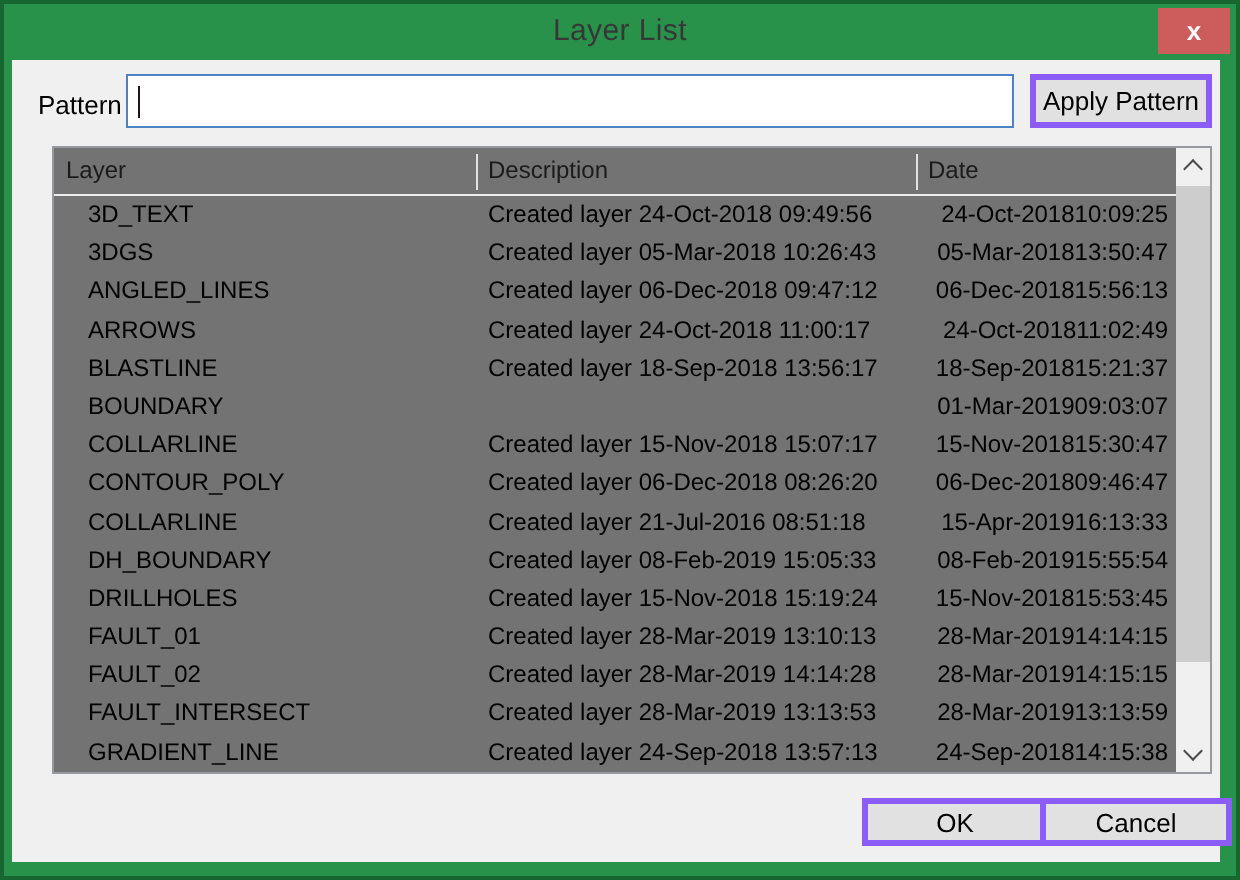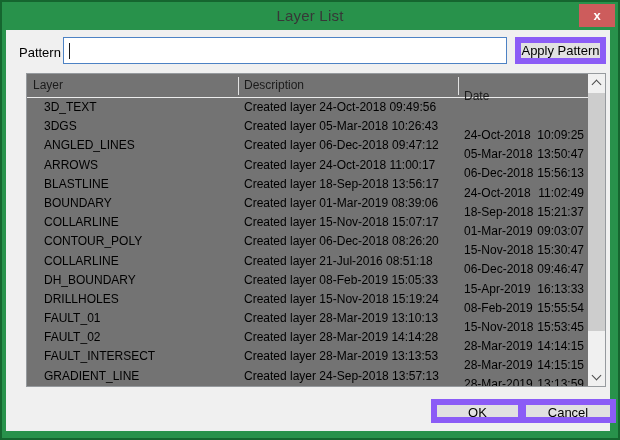--- a/index.html
+++ b/index.html
@@ -27,45 +27,45 @@
     background:var(--body,#f0f0f0);
   }
   
   .pattern-label{position:absolute;left:13px;top:15px;font-size:13px;color:#000;}
   .pattern-input{
     position:absolute;left:57px;top:7px;width:444px;height:27px;
     background:#fff;border:1px solid var(--focus,#4d82c4);
   }
   .caret{position:absolute;left:5px;top:5px;width:1px;height:16px;background:#1a1a1a;}
   .btn{
-    background:#e1e1e1;border:6px solid #8b5cf6;
+    background:#e1e1e1;border:3px solid #8b5cf6;
     font-family:"Liberation Sans",sans-serif;font-size:13px;color:#000;padding:0;
   }
   .apply{position:absolute;left:509px;top:7px;width:91px;height:27px;}
   
   .listview{
     position:absolute;left:20px;top:43px;width:580px;height:314px;
     background:#737373;border:1px solid #969a9e;
   }
   .lv-header{
     position:absolute;top:0;left:0;right:0;height:24px;
     font-size:12px;color:#1b1b1b;border-bottom:1px solid #ececec;
   }
   .hcell{position:absolute;top:0;line-height:23px;white-space:nowrap;}
   .h-layer{left:6px;}
   .h-desc{left:217px;}
-  .h-date{left:437px;margin-top:11px;}
+  .h-date{left:437px;}
   .hsep{position:absolute;top:3px;width:1px;height:18px;background:#e2e2e2;}
   .sep1{left:211px;}
   .sep2{left:431px;}
   .lv-rows{position:absolute;top:24px;left:0;right:17px;bottom:0;overflow:hidden;}
   .lv-row{position:relative;height:19.2px;line-height:19.2px;font-size:12px;color:#000;white-space:nowrap;padding-left:12px;}
   .c-layer{position:absolute;left:17px;}
   .c-desc{position:absolute;left:217px;}
-  .c-date{position:absolute;left:437px;width:120px;display:flex;justify-content:space-between;margin-top:28px;}
+  .c-date{position:absolute;left:437px;width:120px;display:flex;justify-content:flex-end;}
   
   .scrollbar{position:absolute;top:0;right:0;width:17px;bottom:0;background:#f0f0f0;}
   .sb-btn{position:absolute;left:0;right:0;height:17px;}
   .sb-btn.up{top:0;}
   .sb-btn.down{bottom:0;}
   .chev{position:absolute;left:5px;width:7px;height:7px;border-left:1.5px solid #4b4b4b;border-top:1.5px solid #4b4b4b;}
   .chev.up{top:7px;transform:rotate(45deg);}
   .chev.down{top:3px;transform:rotate(225deg);}
   .sb-thumb{position:absolute;left:0;width:17px;top:19px;height:238px;background:#cdcdcd;}
   
@@ -140,21 +140,20 @@
     <span class="c-layer">BLASTLINE</span>
     <span class="c-desc">Created layer 18-Sep-2018 13:56:17</span>
     <span class="c-date">
       <span>18-Sep-2018</span>
       <span>15:21:37</span>
     </span>
   </div>
 
   <div class="lv-row">
     <span class="c-layer">BOUNDARY</span>
-    <span class="c-desc">Created layer 01-Mar-2019 08:39:06</span>
     <span class="c-date">
       <span>01-Mar-2019</span>
       <span>09:03:07</span>
     </span>
   </div>
 
   <div class="lv-row">
     <span class="c-layer">COLLARLINE</span>
     <span class="c-desc">Created layer 15-Nov-2018 15:07:17</span>
     <span class="c-date">

